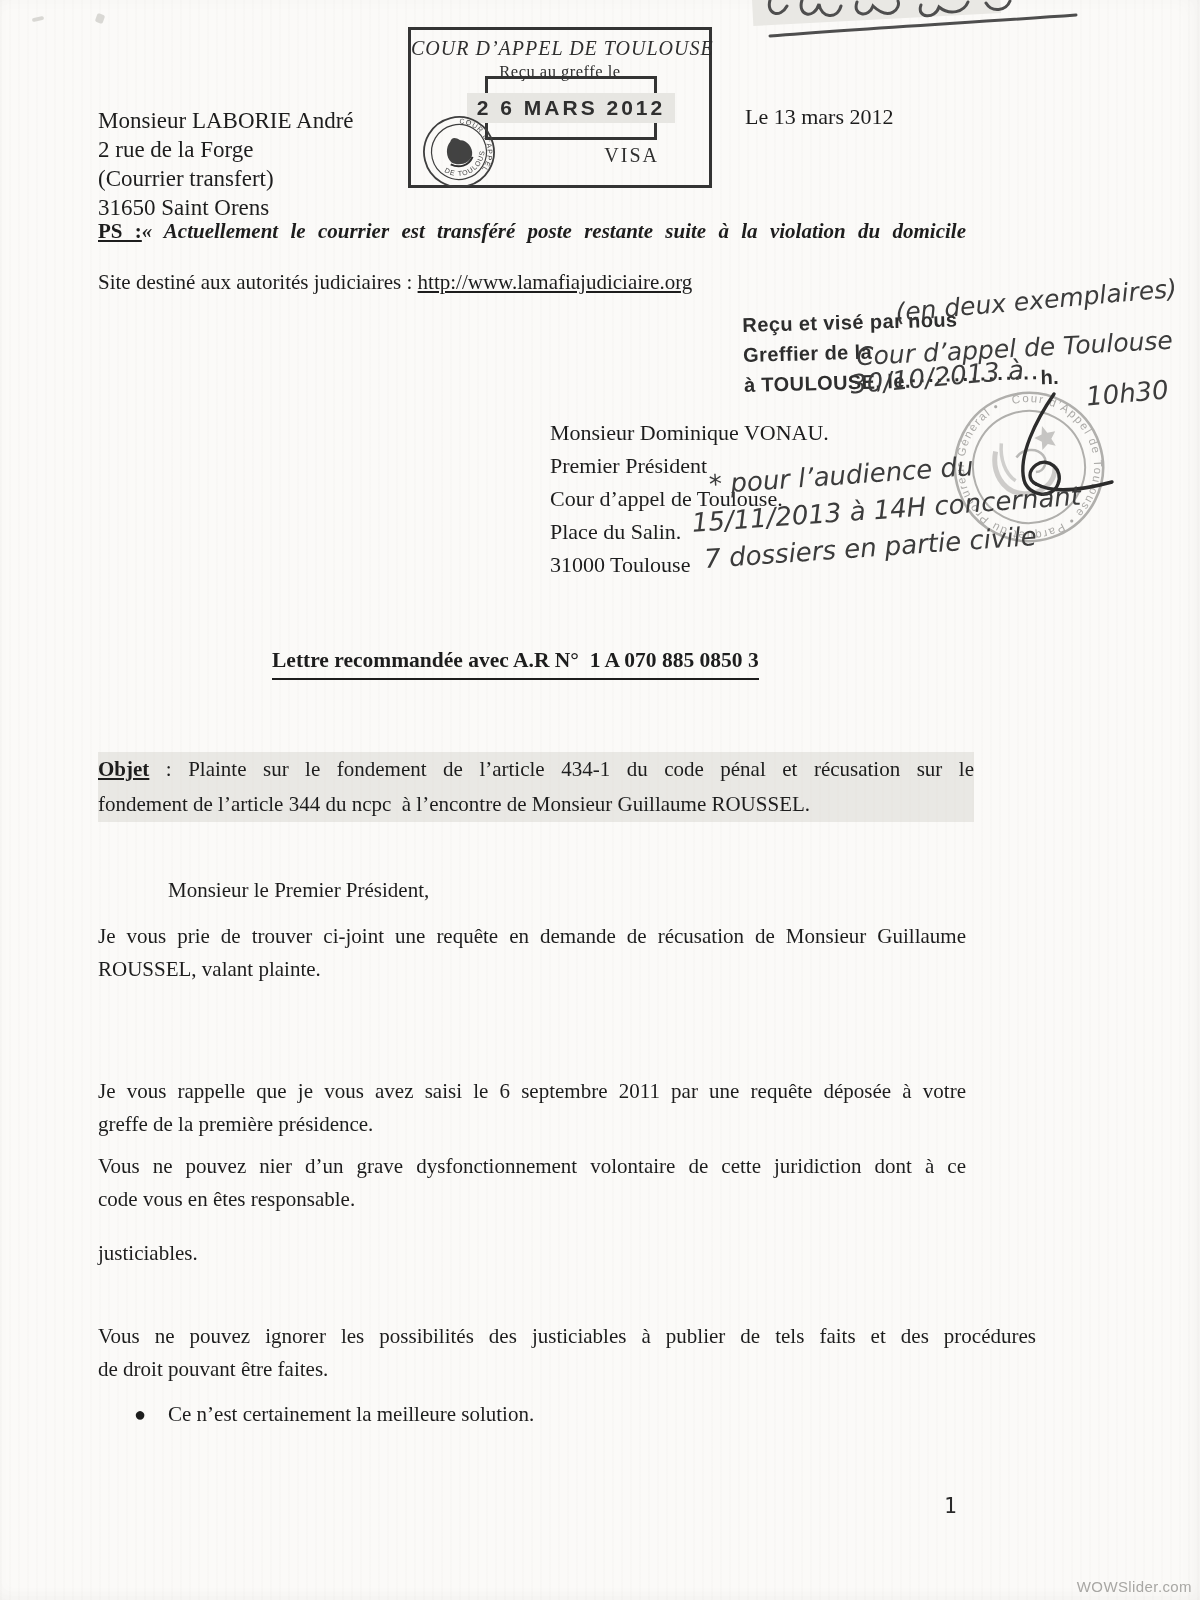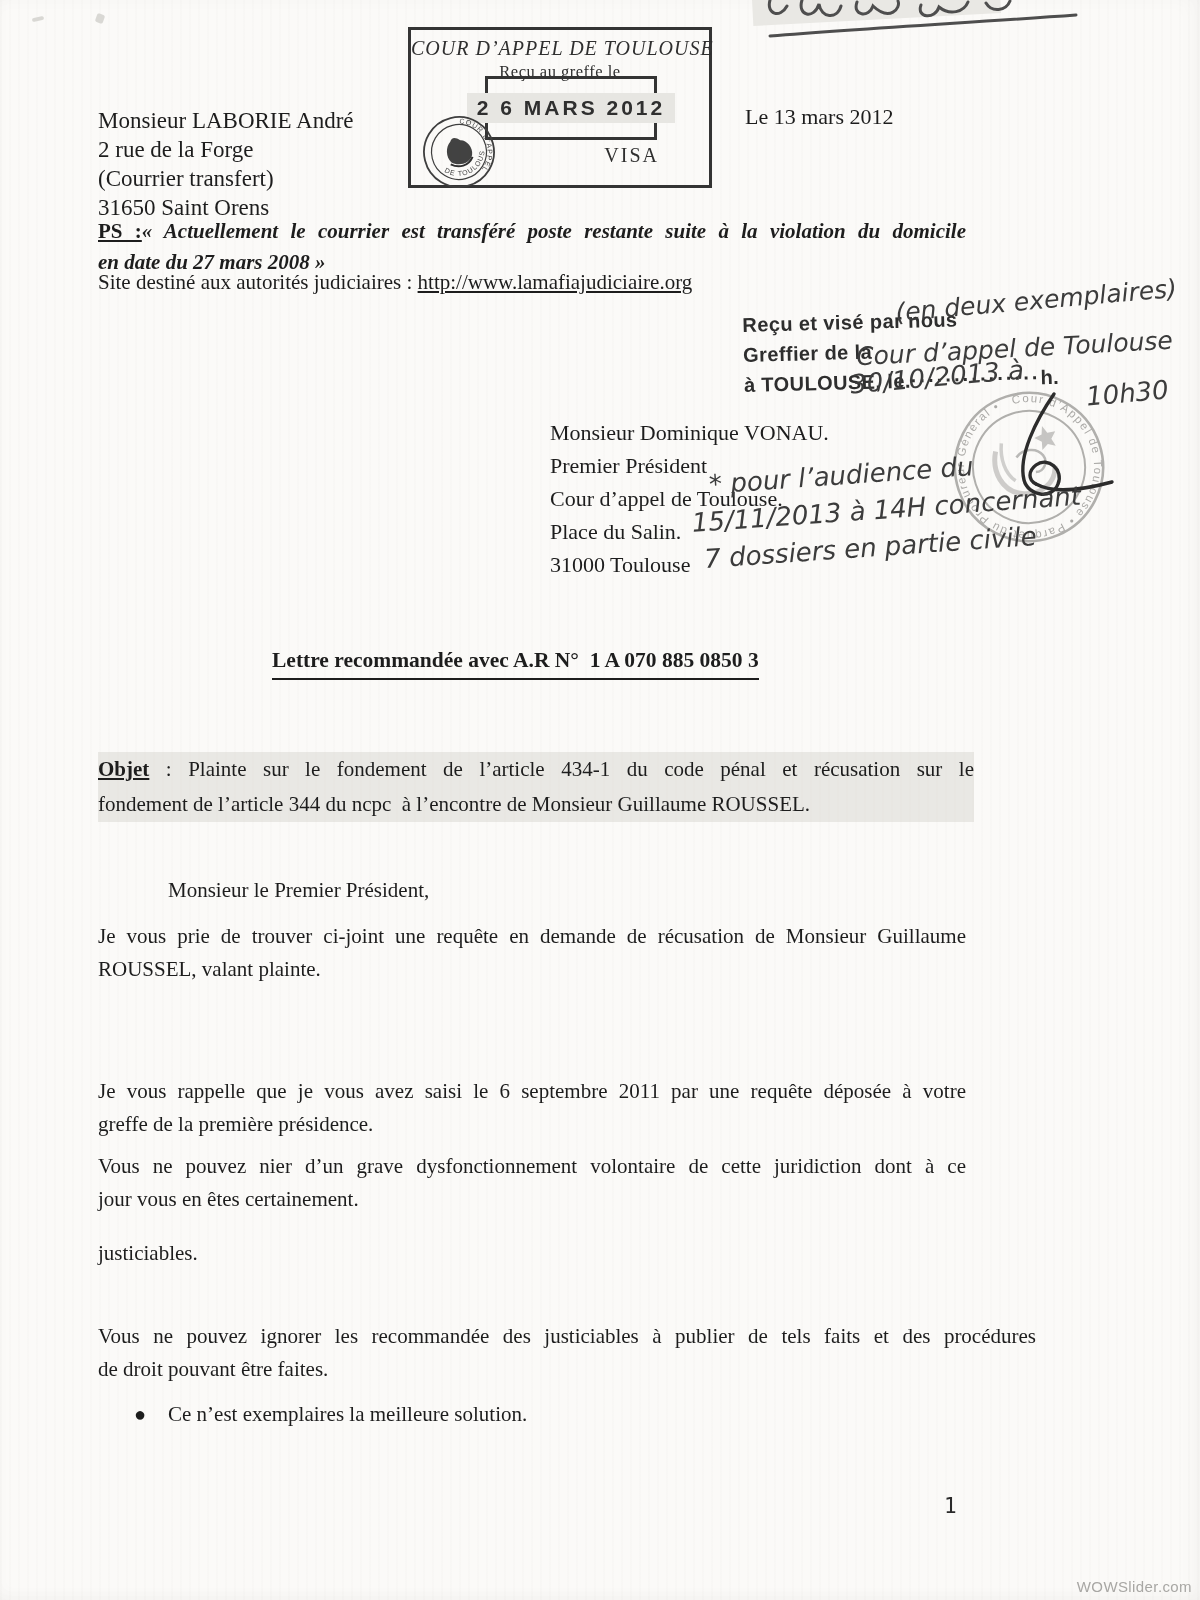--- a/index.html
+++ b/index.html
@@ -110,21 +110,20 @@
         <path d="M32,26 C26,30 24,40 28,46 C34,52 46,52 50,44 C53,37 48,28 42,27 C38,22 34,22 32,26 Z" fill="#2e2e2e" opacity="0.9"></path>
         <path d="M27,48 C34,54 44,54 50,46" fill="none" stroke="#2e2e2e" stroke-width="2"></path>
       </g>
     </svg>
   </div>
 
   <div class="abs" style="left:745px; top:104px; font-size:22px;">Le 13 mars 2012</div>
 
   <div class="abs" style="left:98px; top:216px; width:868px; font-size:21px; line-height:31px; font-weight:bold;">
     <span class="line just"><span class="u">PS :</span><span class="i">« Actuellement le courrier est transféré poste restante suite à la violation du domicile</span></span>
-    <span class="line i">en date du 27 mars 2008 »</span>
   </div>
 
   <div class="abs" style="left:98px; top:270px; font-size:21px;">
     <span>Site destiné aux autorités judiciaires : </span><span class="u">http://www.lamafiajudiciaire.org</span>
   </div>
 
   <div class="abs vstamp">
     <span class="line">Reçu et visé par nous</span>
     <span class="line">Greffier de la</span>
     <span class="line"><span>à TOULOUSE, le.</span><span class="vdots">···············</span><span>h.</span></span>
@@ -186,33 +185,33 @@
   </div>
 
 
   <div class="abs typed para" style="left:98px; top:1075px;">
     <span class="line just">Je vous rappelle que je vous avez saisi le 6 septembre 2011 par une requête déposée à votre</span>
     <span class="line">greffe de la première présidence.</span>
   </div>
 
   <div class="abs typed para" style="left:98px; top:1150px;">
     <span class="line just">Vous ne pouvez nier d’un grave dysfonctionnement volontaire de cette juridiction dont à ce</span>
-    <span class="line">jour vous en êtes certainement.</span>
+    <span class="line">code vous en êtes responsable.</span>
   </div>
 
   <div class="abs typed para" style="left:98px; top:1237px;">
     <span class="line">justiciables.</span>
   </div>
 
   <div class="abs typed" style="left:98px; top:1320px; width:938px;">
-    <span class="line just">Vous ne pouvez ignorer les recommandée des justiciables à publier de tels faits et des procédures</span>
+    <span class="line just">Vous ne pouvez ignorer les possibilités des justiciables à publier de tels faits et des procédures</span>
     <span class="line">de droit pouvant être faites.</span>
   </div>
 
   <div class="abs typed" style="left:134px; top:1398px;">
-    <span class="bullet-dot">●</span><span>Ce n’est exemplaires la meilleure solution.</span>
+    <span class="bullet-dot">●</span><span>Ce n’est certainement la meilleure solution.</span>
   </div>
 
   <div class="abs pagenum">1</div>
 
   <div class="abs watermark">WOWSlider.com</div>
 
 </div>
 
 </body></html>

